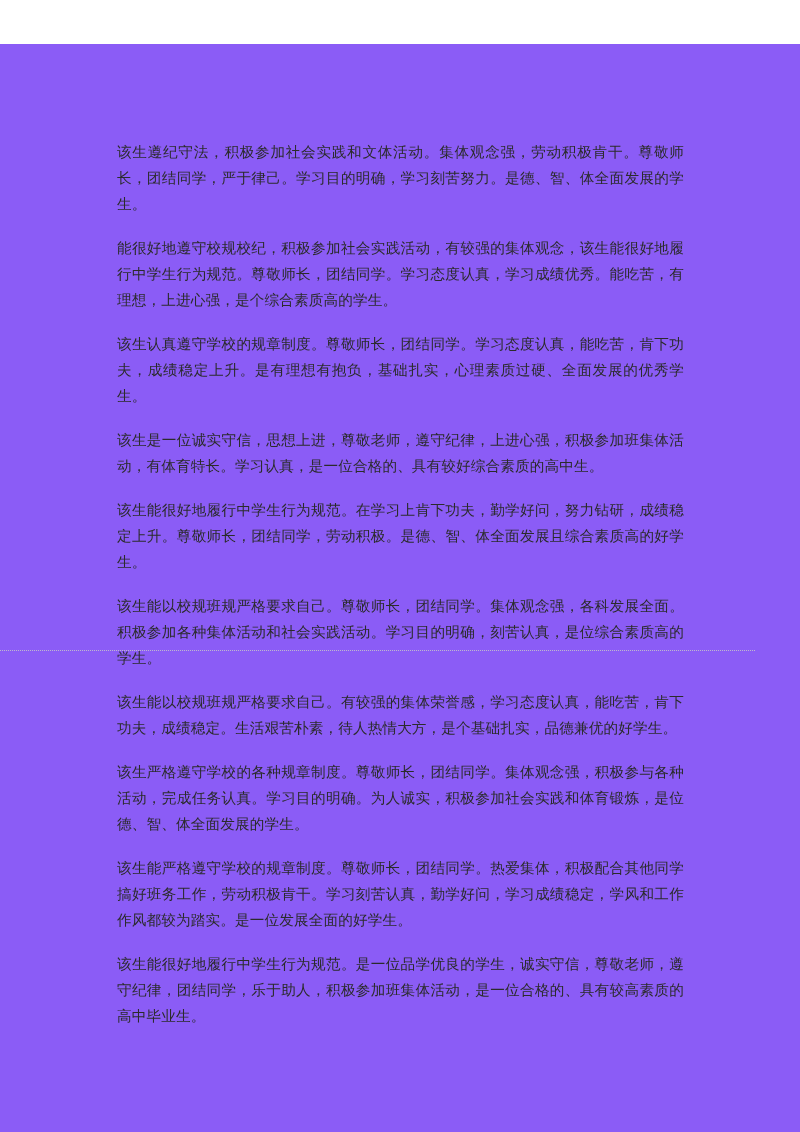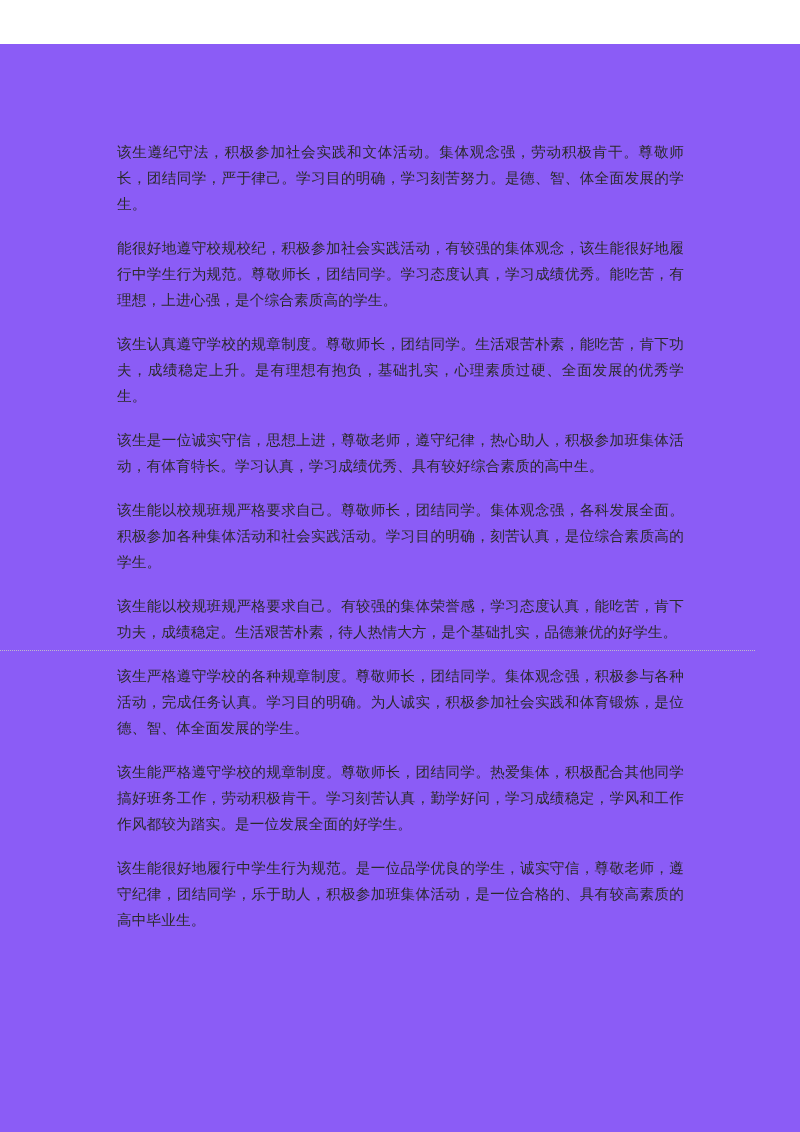--- a/index.html
+++ b/index.html
@@ -51,22 +51,23 @@
   }
 </style>
 </head>
 <body>
 
 <div class="page">
 
   <div class="doc-body">
     <p class="para">该生遵纪守法，积极参加社会实践和文体活动。集体观念强，劳动积极肯干。尊敬师长，团结同学，严于律己。学习目的明确，学习刻苦努力。是德、智、体全面发展的学生。</p>
     <p class="para">能很好地遵守校规校纪，积极参加社会实践活动，有较强的集体观念，该生能很好地履行中学生行为规范。尊敬师长，团结同学。学习态度认真，学习成绩优秀。能吃苦，有理想，上进心强，是个综合素质高的学生。</p>
-    <p class="para">该生认真遵守学校的规章制度。尊敬师长，团结同学。生活艰苦朴素，能吃苦，肯下功夫，成绩稳定上升。是有理想有抱负，基础扎实，心理素质过硬、全面发展的优秀学生。</p>
-    <p class="para">该生是一位诚实守信，思想上进，尊敬老师，遵守纪律，热心助人，积极参加班集体活动，有体育特长。学习认真，学习成绩优秀、具有较好综合素质的高中生。</p>
+    <p class="para">该生认真遵守学校的规章制度。尊敬师长，团结同学。学习态度认真，能吃苦，肯下功夫，成绩稳定上升。是有理想有抱负，基础扎实，心理素质过硬、全面发展的优秀学生。</p>
+    <p class="para">该生是一位诚实守信，思想上进，尊敬老师，遵守纪律，上进心强，积极参加班集体活动，有体育特长。学习认真，是一位合格的、具有较好综合素质的高中生。</p>
+    <p class="para">该生能很好地履行中学生行为规范。在学习上肯下功夫，勤学好问，努力钻研，成绩稳定上升。尊敬师长，团结同学，劳动积极。是德、智、体全面发展且综合素质高的好学生。</p>
     <p class="para">该生能以校规班规严格要求自己。尊敬师长，团结同学。集体观念强，各科发展全面。积极参加各种集体活动和社会实践活动。学习目的明确，刻苦认真，是位综合素质高的学生。</p>
     <p class="para">该生能以校规班规严格要求自己。有较强的集体荣誉感，学习态度认真，能吃苦，肯下功夫，成绩稳定。生活艰苦朴素，待人热情大方，是个基础扎实，品德兼优的好学生。</p>
     <p class="para">该生严格遵守学校的各种规章制度。尊敬师长，团结同学。集体观念强，积极参与各种活动，完成任务认真。学习目的明确。为人诚实，积极参加社会实践和体育锻炼，是位德、智、体全面发展的学生。</p>
     <p class="para">该生能严格遵守学校的规章制度。尊敬师长，团结同学。热爱集体，积极配合其他同学搞好班务工作，劳动积极肯干。学习刻苦认真，勤学好问，学习成绩稳定，学风和工作作风都较为踏实。是一位发展全面的好学生。</p>
     <p class="para">该生能很好地履行中学生行为规范。是一位品学优良的学生，诚实守信，尊敬老师，遵守纪律，团结同学，乐于助人，积极参加班集体活动，是一位合格的、具有较高素质的高中毕业生。</p>
 
   </div>
 
   <div class="page-break-line"></div>
 

